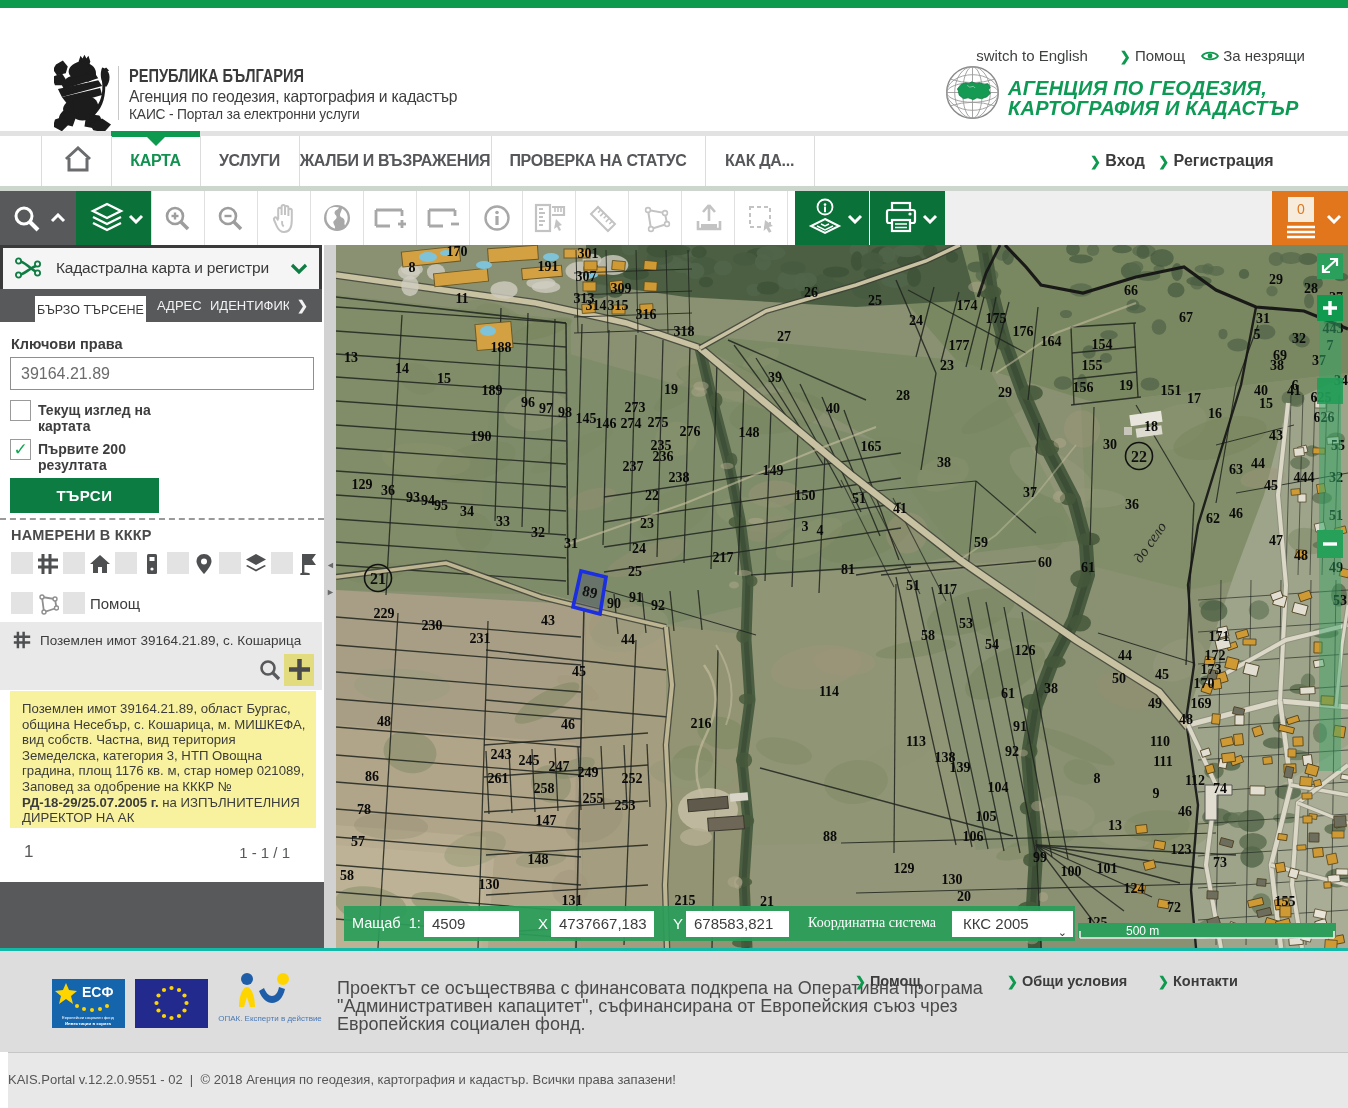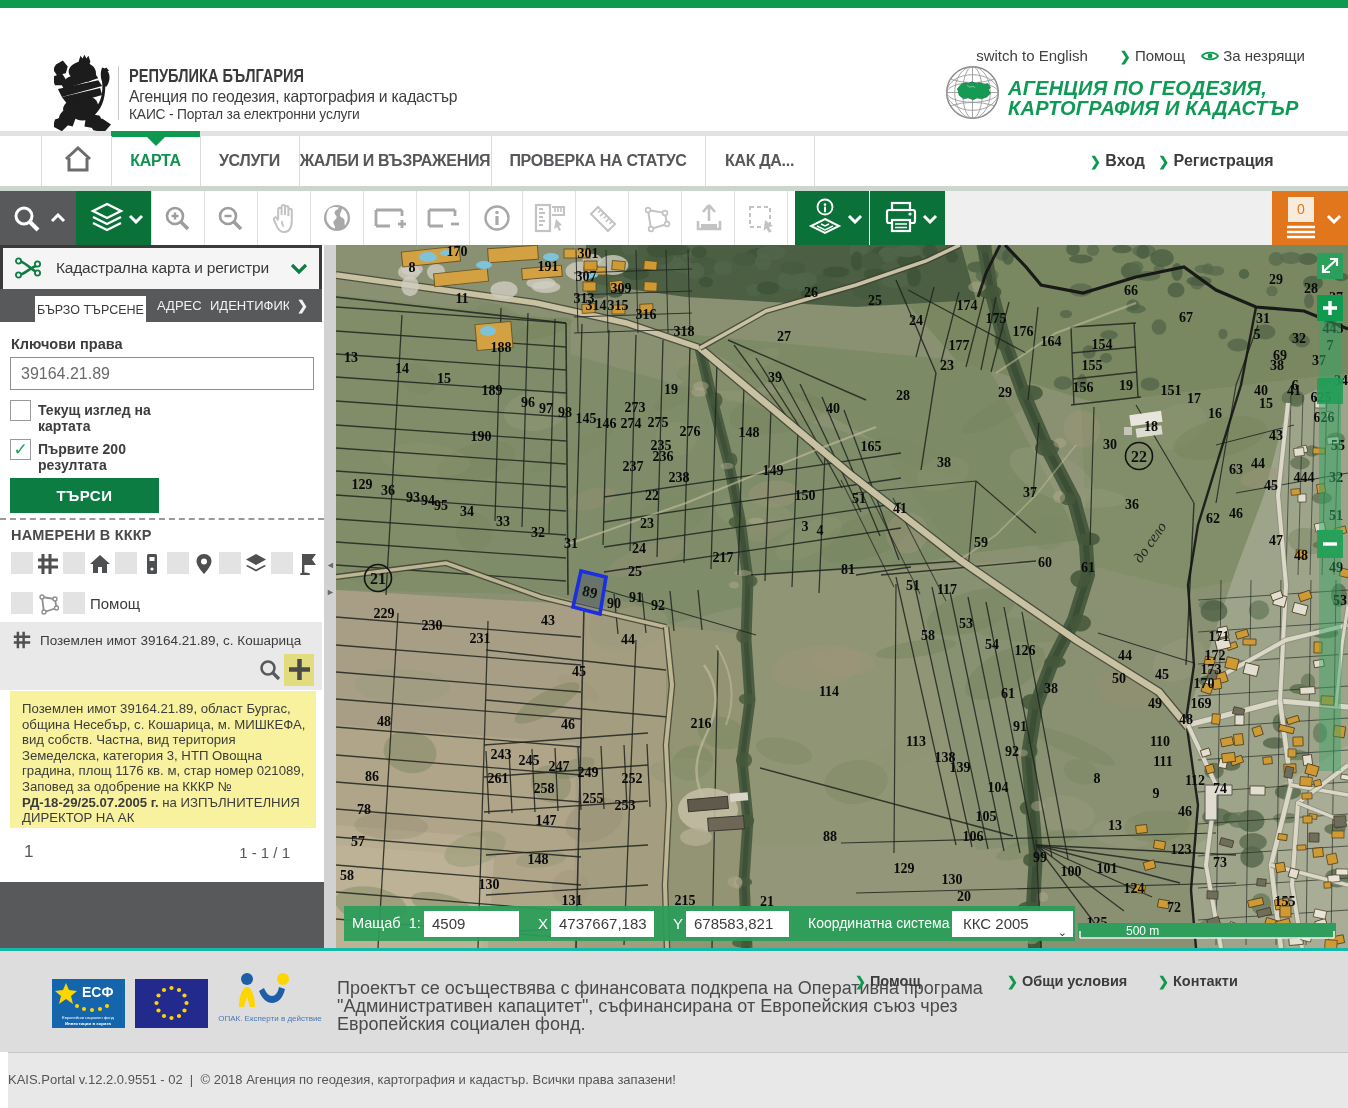--- a/index.html
+++ b/index.html
@@ -1209,21 +1209,21 @@
     </div>
   </div>
 
   <div class="abs" id="mapbar">
     <div class="lbl" style="left:8px; font-size:14.5px;">Мащаб&nbsp;&nbsp;1:</div>
     <div class="mbin" style="left:80px; width:95px;">4509</div>
     <div class="lbl" style="left:194px;">X</div>
     <div class="mbin" style="left:207px; width:103px;">4737667,183</div>
     <div class="lbl" style="left:329px;">Y</div>
     <div class="mbin" style="left:342px; width:103px;">678583,821</div>
-    <div class="lbl" style="left:464px; font-size:14px;">Координатна система</div>
+    <div class="lbl" style="left:464px; font-size:14px;font-family:Liberation Serif, serif;">Координатна система</div>
     <div class="mbin" style="left:608px; width:121px;padding-left:11px;">ККС 2005<span style="position:absolute; right:6px; top:8px; font-size:11px; color:#333;">⌄</span></div>
   </div>
 
   <div class="abs" id="footer">
     <svg class="abs" style="left:52px; top:28px;" width="73" height="49" viewBox="0 0 73 49" id="esf">
       <rect width="73" height="49" fill="#1565ad"></rect>
       <path d="M14 4 l3 7 8 1 -6 5 2 8 -7 -5 -7 5 2 -8 -6 -5 8 -1 z" fill="#ffd500"></path>
       <text x="30" y="18" font-family="Liberation Sans" font-size="14" font-weight="bold" fill="#fff">ЕСФ</text>
       <circle cx="25" cy="27" r="2" fill="#ffd500"></circle>
         <circle cx="32" cy="30" r="2" fill="#ffd500"></circle>

